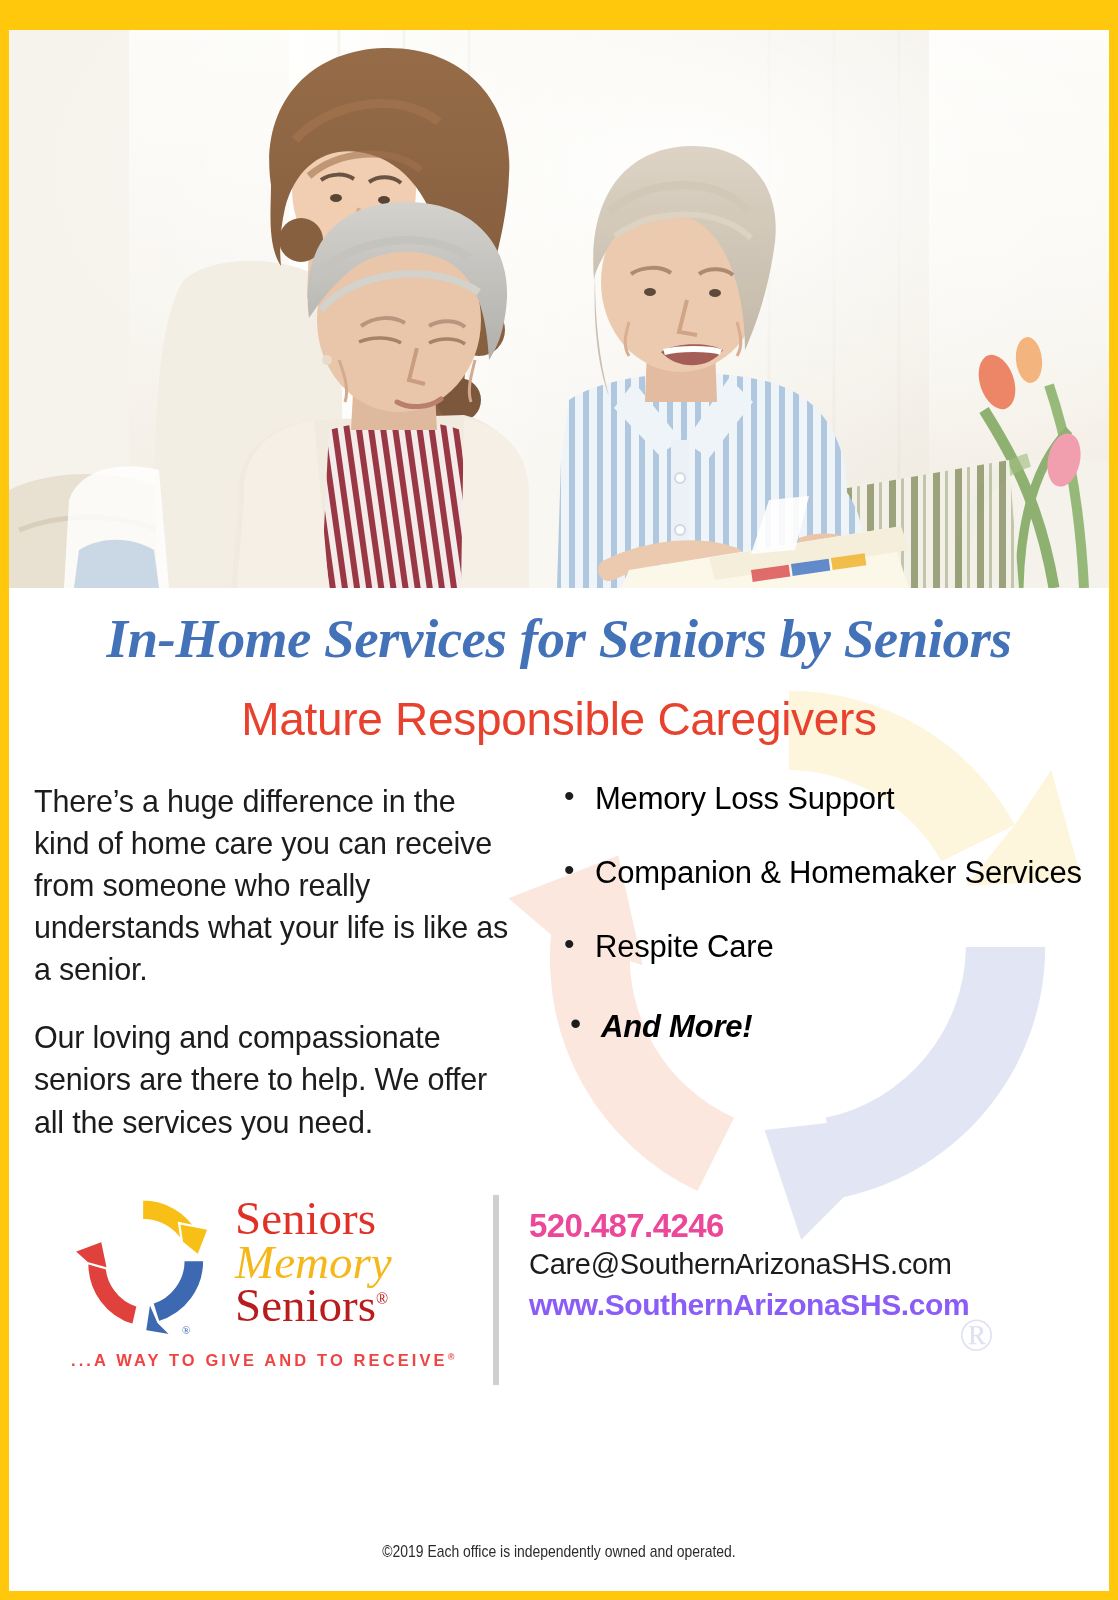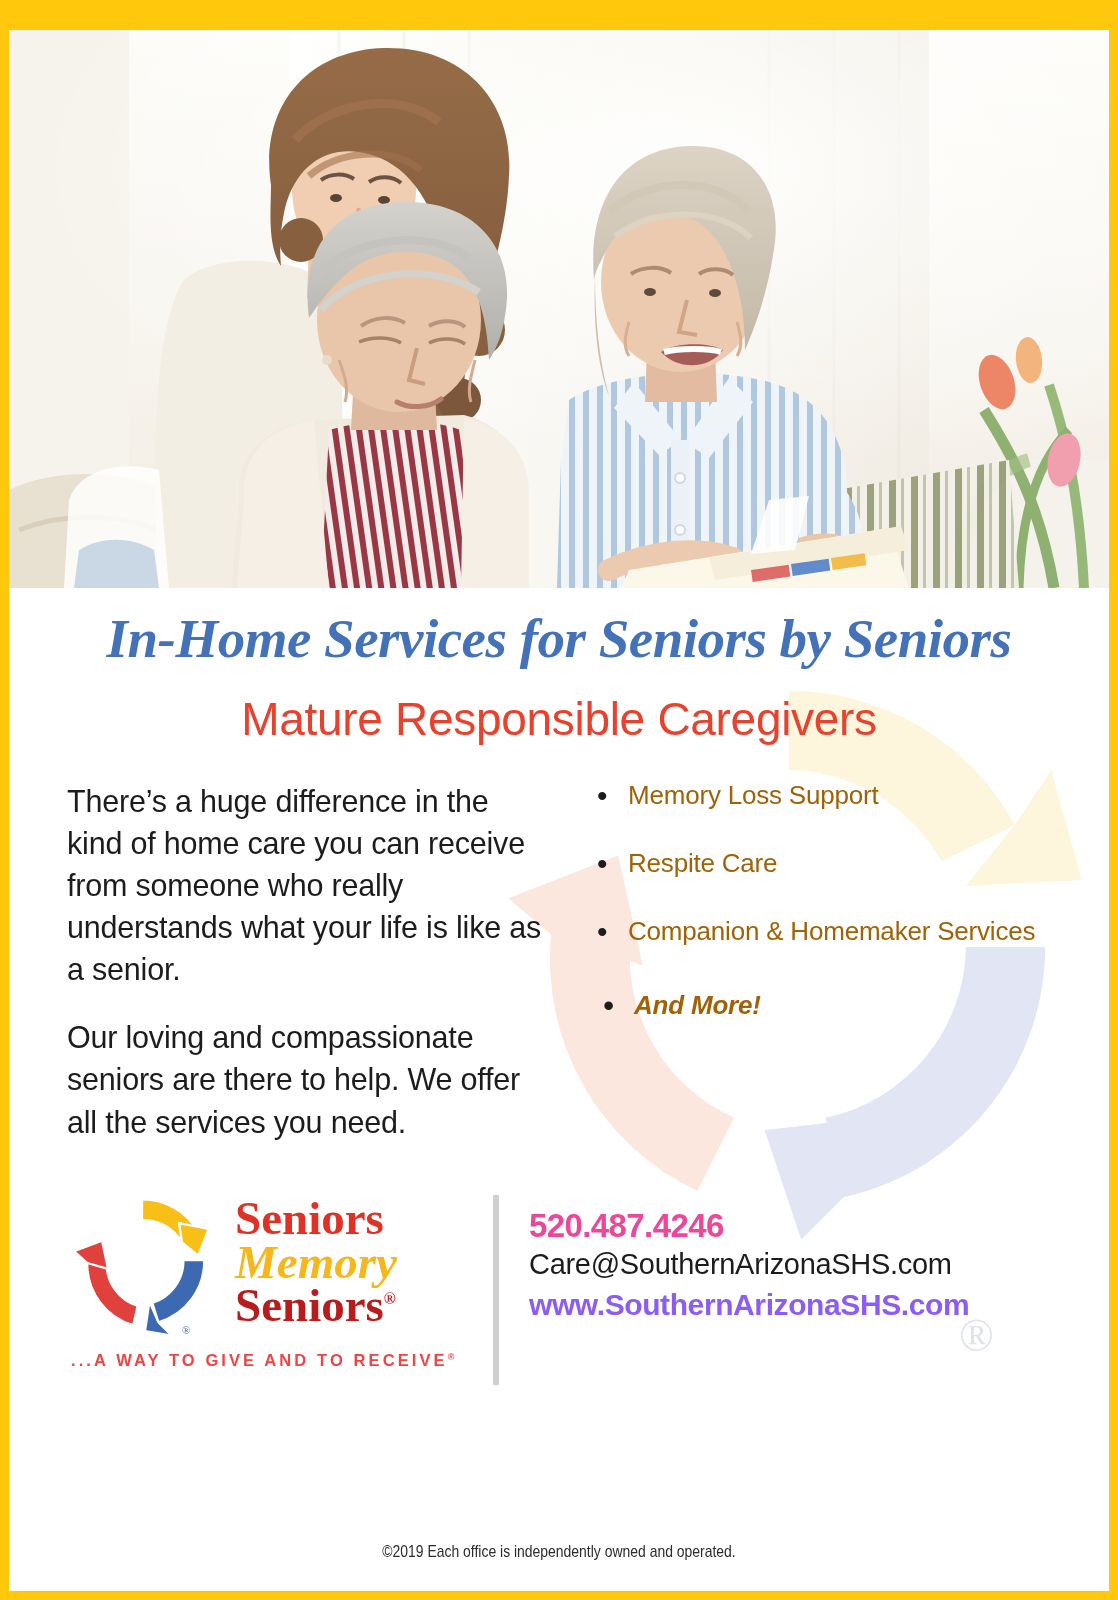--- a/index.html
+++ b/index.html
@@ -78,40 +78,40 @@
     color:#E8422F;
     margin-top:22px;
     letter-spacing:-0.3px;
   }
 
   
   .columns{
     position:relative; z-index:2;
     display:flex;
     margin-top:34px;
-    padding:0 26px 0 58px;
+    padding:0 26px 0 25px;
   }
   .col-left{ width:505px; padding-right:24px; }
   .col-right{ flex:1; padding-left:22px; }
 
   .para{
     font-size:30.5px;
     line-height:1.38;
     color:#1c1c1c;
     margin-bottom:26px;
     letter-spacing:-0.2px;
   }
   .para:last-child{ margin-bottom:0; }
 
   ul.services{ list-style:none; }
   ul.services li{
     position:relative;
-    font-size:26px;
+    font-size:31px;
     line-height:1.23;
-    color:#a16207;
+    color:#000000;
     padding-left:34px;
     margin-bottom:36px;
     letter-spacing:-0.2px;
   }
   ul.services li::before{
     content:"\2022";
     position:absolute; left:3px; top:-2px;
     font-size:30px; color:#1c1c1c;
   }
   ul.services li.more{
@@ -129,21 +129,21 @@
     margin-top:44px;
     padding-left:62px;
   }
   .logo-block{ width:420px; }
   .logo-row{ display:flex; align-items:center; }
   .logo-mark{ width:148px; height:152px; flex:none; }
   .logo-mark svg{ width:100%; height:100%; display:block; }
   .logo-words{
     margin-left:16px;
     font-family:"Liberation Serif", serif;
-    font-weight:bold;
+    font-weight:normal;
     line-height:0.93;
   }
   .lw1{ font-size:47px; color:#E03127; }
   .lw2{ font-size:47px; color:#F5B719; font-style:italic; }
   .lw3{ font-size:47px; color:#b91c1c; }
   .lw3 sup{ font-size:16px; vertical-align:super; }
   .tagline{
     margin-top:12px;
     font-size:16.5px;
     font-weight:bold;
@@ -397,22 +397,22 @@
     <h2 class="subhead">Mature Responsible Caregivers</h2>
 
     <div class="columns">
       <div class="col-left">
         <p class="para">There’s a huge difference in the kind of home care you can receive from someone who really understands what your life is like as a senior.</p>
         <p class="para">Our loving and compassionate seniors are there to help. We offer all the services you need.</p>
       </div>
       <div class="col-right">
         <ul class="services">
           <li>Memory Loss Support</li>
+          <li>Companion &amp; Homemaker Services</li>
           <li>Respite Care</li>
-          <li>Companion &amp; Homemaker Services</li>
           <li class="more">And More!</li>
         </ul>
       </div>
     </div>
 
     <div class="footer">
 
       <div class="logo-block">
         <div class="logo-row">
           <div class="logo-mark">

